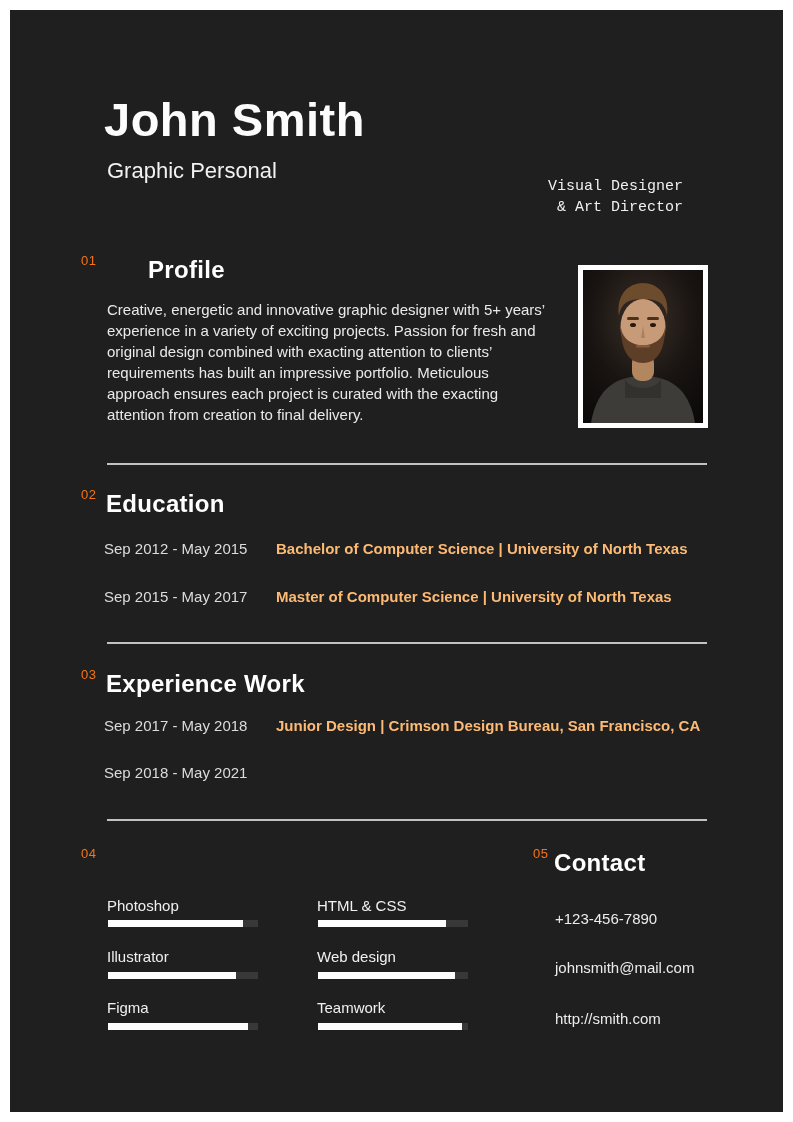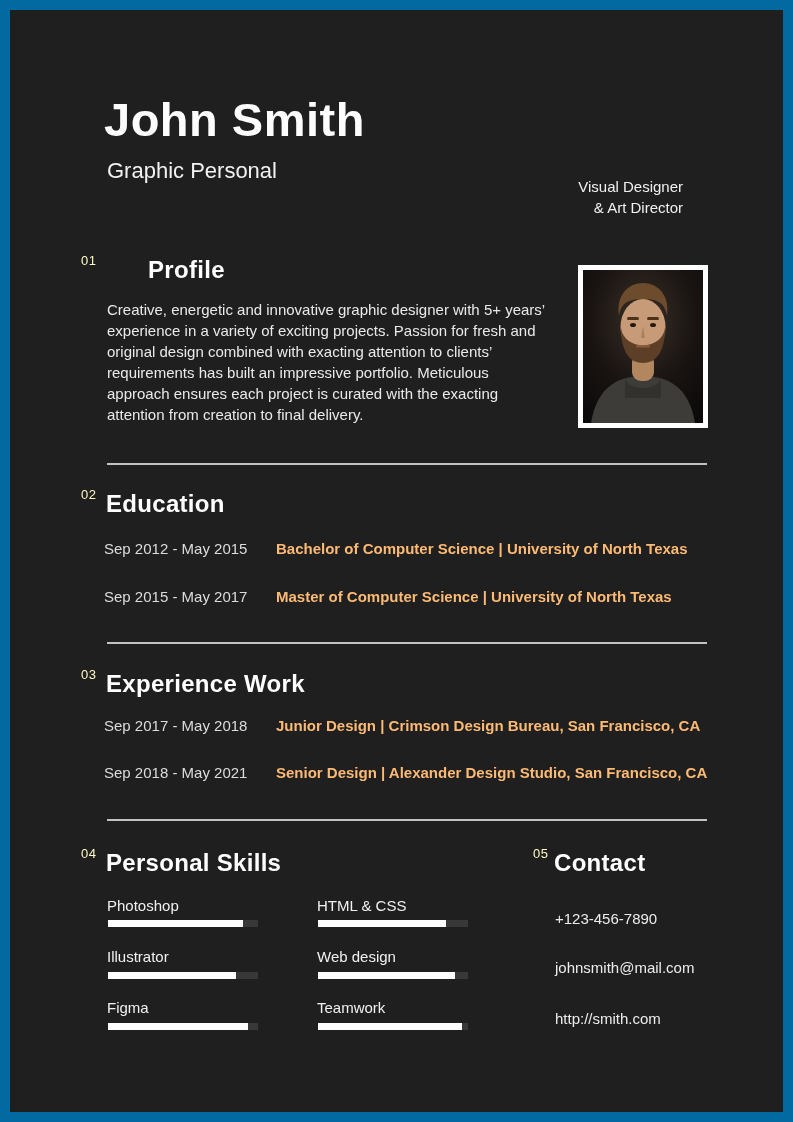--- a/index.html
+++ b/index.html
@@ -4,43 +4,43 @@
 <style>
   * { margin: 0; padding: 0; box-sizing: border-box; }
   html, body { background: #000; }
   body { font-family: "Liberation Sans", sans-serif; }
 
   .page {
     position: relative;
     width: 793px;
     height: 1122px;
     background: #1f1f1f;
-    border: 10px solid #0369a1;
+    border: 10px solid #ffffff;
     color: #ffffff;
     overflow: hidden;
   }
   .abs { position: absolute; }
 
   .name {
     left: 94px; top: 82px;
     font-size: 47px; font-weight: 700; letter-spacing: 0.5px;
     color: #fcfcfc;
   }
   .job-title {
     left: 97px; top: 148px;
     font-size: 22px; font-weight: 400; color: #f2f2f2;
   }
   .tagline {
     right: 100px; top: 166px;
     font-size: 15px; line-height: 21px;
-    text-align: right; color: #f0f0f0;
+    text-align: right; color: #f0f0f0; font-family: Liberation Mono, monospace;
   }
 
   .sec-num {
-    font-size: 13px; color: #fef9c3; letter-spacing: 0.5px;
+    font-size: 13px; color: #f97316; letter-spacing: 0.5px;
   }
   .sec-head {
     font-size: 24px; font-weight: 700; color: #ffffff; letter-spacing: 0.3px;
   }
 
   .profile-text {
     left: 97px; top: 289px; width: 442px;
     font-size: 15px; line-height: 21px; color: #e9e9e9;
   }
 
@@ -131,26 +131,24 @@
   <div class="abs row-detail" style="top:578px;">Master of Computer Science | University of North Texas</div>
 
   <div class="abs divider" style="top:632px;"></div>
 
   <div class="abs sec-num" style="left:71px; top:657px;">03</div>
   <div class="abs sec-head" style="left:96px; top:660px;">Experience Work</div>
 
   <div class="abs row-date" style="top:707px;">Sep 2017 - May 2018</div>
   <div class="abs row-detail" style="top:707px;">Junior Design | Crimson Design Bureau, San Francisco, CA</div>
   <div class="abs row-date" style="top:754px;">Sep 2018 - May 2021</div>
-  <div class="abs row-detail" style="top:754px;">Senior Design | Alexander Design Studio, San Francisco, CA</div>
 
   <div class="abs divider" style="top:809px;"></div>
 
   <div class="abs sec-num" style="left:71px; top:836px;">04</div>
-  <div class="abs sec-head" style="left:96px; top:839px;">Personal Skills</div>
 
   <div class="abs skill-label" style="left:97px; top:887px;">Photoshop</div>
   <div class="abs skill-bar" style="left:98px; top:910px;">
     <div class="skill-fill" style="width: 90%;"></div>
   </div>
   <div class="abs skill-label" style="left:97px; top:938px;">Illustrator</div>
   <div class="abs skill-bar" style="left:98px; top:962px;">
     <div class="skill-fill" style="width: 85%;"></div>
   </div>
   <div class="abs skill-label" style="left:97px; top:989px;">Figma</div>

